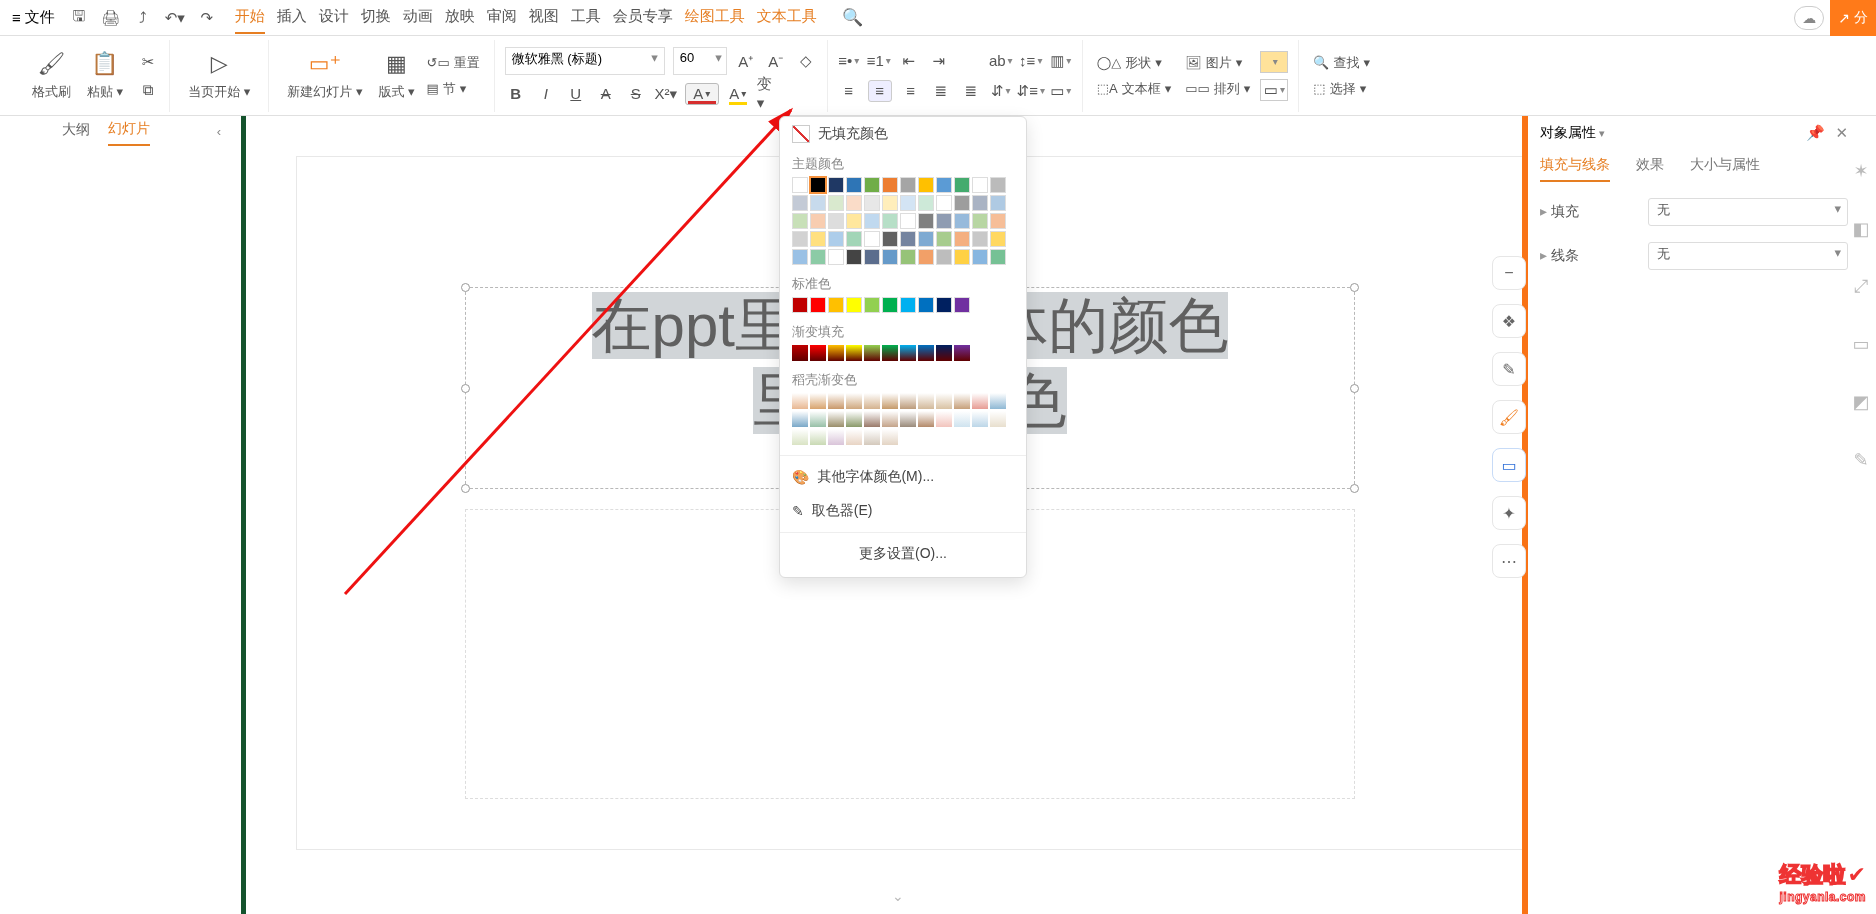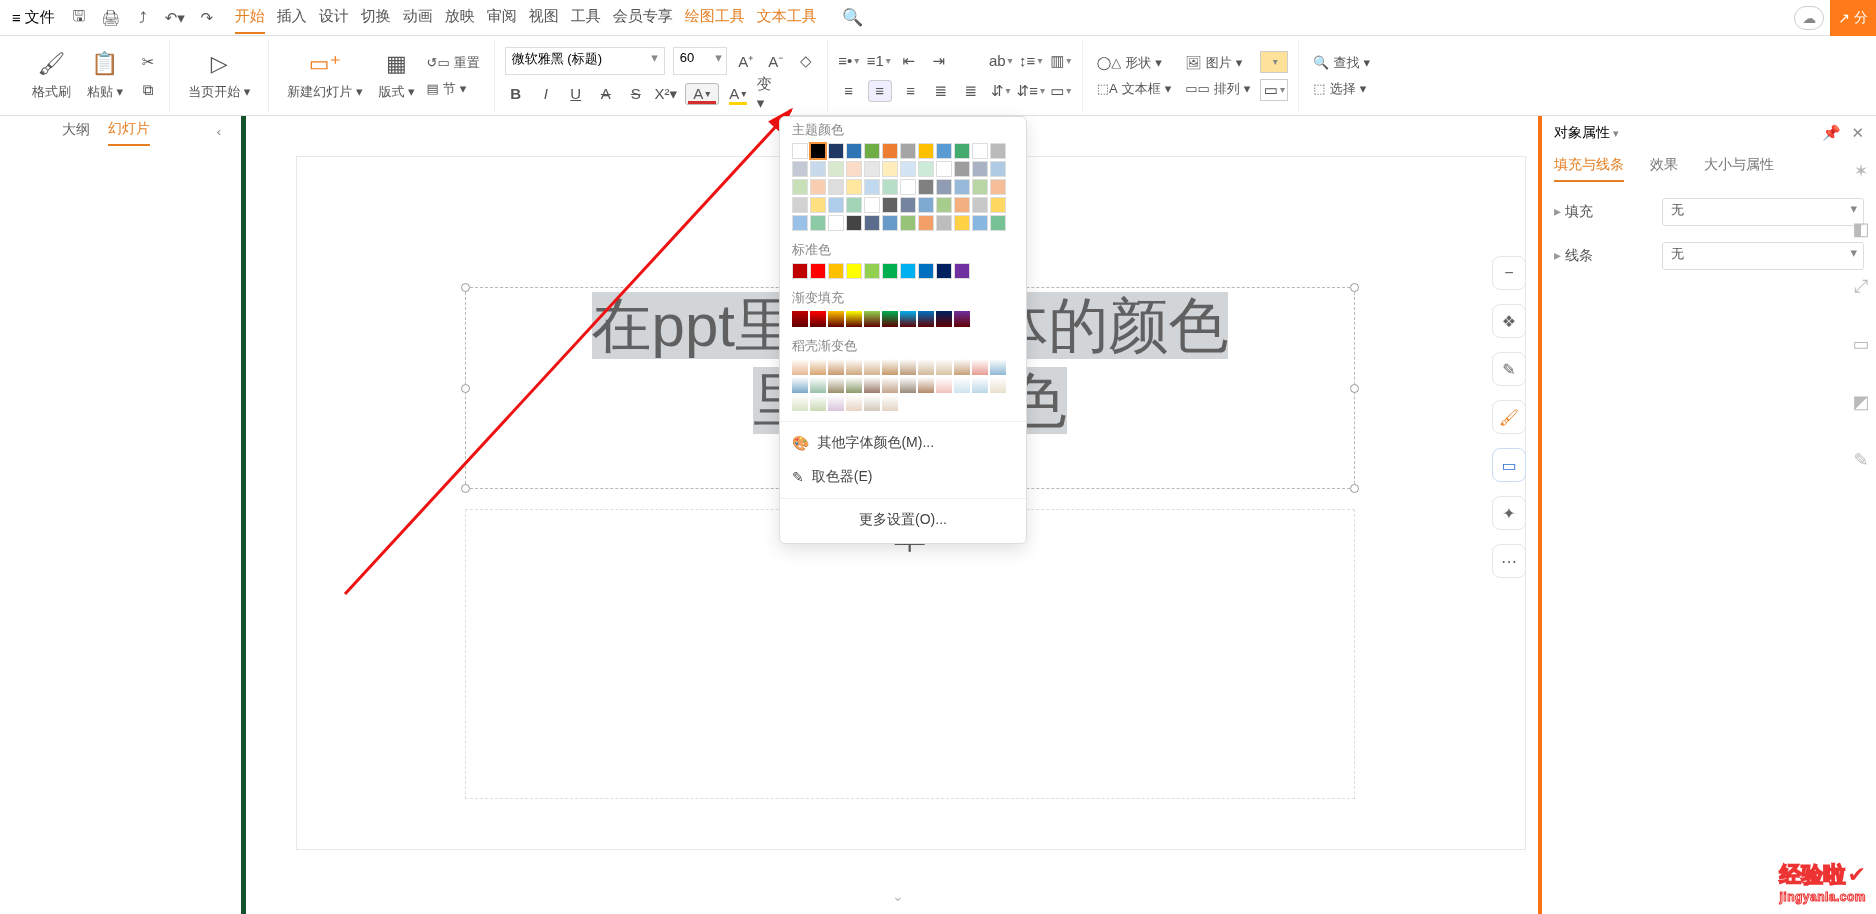--- a/index.html
+++ b/index.html
@@ -59,21 +59,21 @@
   .sw { width:16px; height:16px; border:1px solid #ddd; }
   .sw.sel { outline:2px solid #f5923e; outline-offset:-1px; }
   .gr { width:16px; height:16px; }
   .sep { height:1px; background:#eee; margin:4px 0; }
   
   .float-col { position:absolute; right:12px; top:140px; display:flex; flex-direction:column; gap:14px; z-index:4; }
   .fbtn { width:34px; height:34px; border-radius:8px; border:1px solid #e6e6e6; background:#fff; display:flex; align-items:center; justify-content:center; font-size:16px; color:#666; }
   .fbtn.orange { color:#f07c1d; }
   .fbtn.blue { color:#2e6fd8; border-color:#c7dbf7; }
   
-  .right-panel { position:absolute; top:116px; right:0; bottom:0; width:338px; border-left:4px solid #f97316; background:#fff; }
+  .right-panel { position:absolute; top:116px; right:16px; bottom:0; width:338px; border-left:6px solid #f97316; background:#fff; }
   .rp-head { display:flex; align-items:center; height:34px; padding:0 12px; font-size:14px; }
   .rp-head .ttl::after { content:" ▾"; color:#888; font-size:11px; }
   .rp-pin { margin-left:auto; font-size:15px; color:#888; margin-right:10px; }
   .rp-close { font-size:15px; color:#888; }
   .rp-tabs { display:flex; padding:8px 12px; gap:10px; }
   .rp-btn { flex:1; height:30px; background:#fff; border:1px solid #e8e8e8; border-radius:3px; font-size:14px; color:#555; display:flex; align-items:center; justify-content:center; }
   .rp-btn.active { background:#f0f2f5; border-color:#dedede; color:#333; }
   .rp-sub { display:flex; gap:26px; padding:6px 12px 2px; font-size:14px; }
   .rp-sub .s { color:#777; padding-bottom:6px; }
   .rp-sub .s.active { color:#e67e22; border-bottom:2px solid #e67e22; }
@@ -287,20 +287,26 @@
     <div class="fbtn">✎</div>
     <div class="fbtn orange">🖌</div>
     <div class="fbtn blue">▭</div>
     <div class="fbtn">✦</div>
     <div class="fbtn">⋯</div>
   </div>
   <div class="scroll-end">⌄</div>
 </div>
 
 <div class="color-pop">
+  <div class="pop-row">
+      <span style="width:18px;height:18px;border:1px solid #ccc;position:relative">
+        <span style="position:absolute;left:0;top:0;width:100%;height:100%;background:linear-gradient(45deg,transparent 46%,#d33 46%,#d33 54%,transparent 54%)"></span>
+      </span>
+      <span>无填充颜色</span>
+    </div>
   <div class="pop-head">主题颜色</div>
   <div class="swatch-grid" id="theme-grid">
       <div class="sw" style="background: rgb(255, 255, 255);"></div>
       <div class="sw sel" style="background: rgb(0, 0, 0);"></div>
       <div class="sw" style="background: rgb(31, 56, 100);"></div>
       <div class="sw" style="background: rgb(46, 117, 182);"></div>
       <div class="sw" style="background: rgb(112, 173, 71);"></div>
       <div class="sw" style="background: rgb(237, 125, 49);"></div>
       <div class="sw" style="background: rgb(165, 165, 165);"></div>
       <div class="sw" style="background: rgb(255, 192, 0);"></div>

